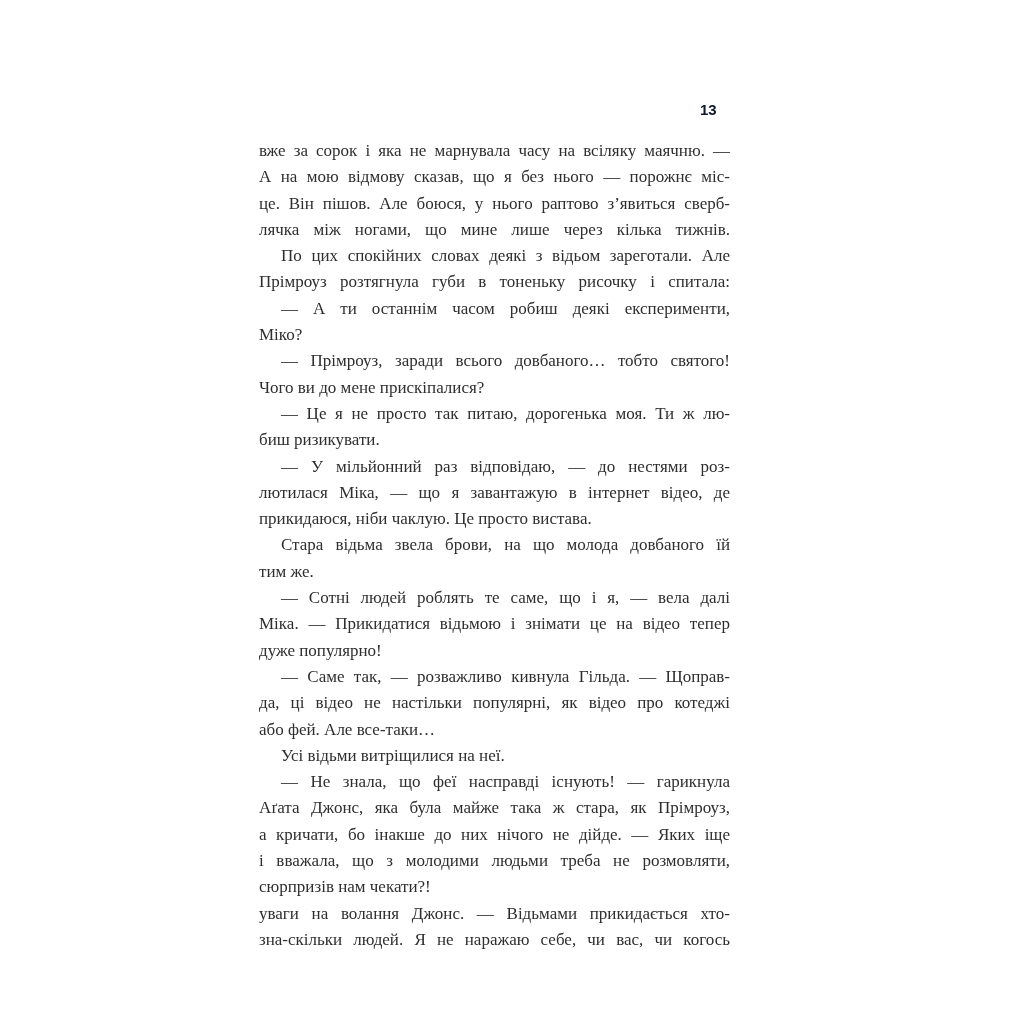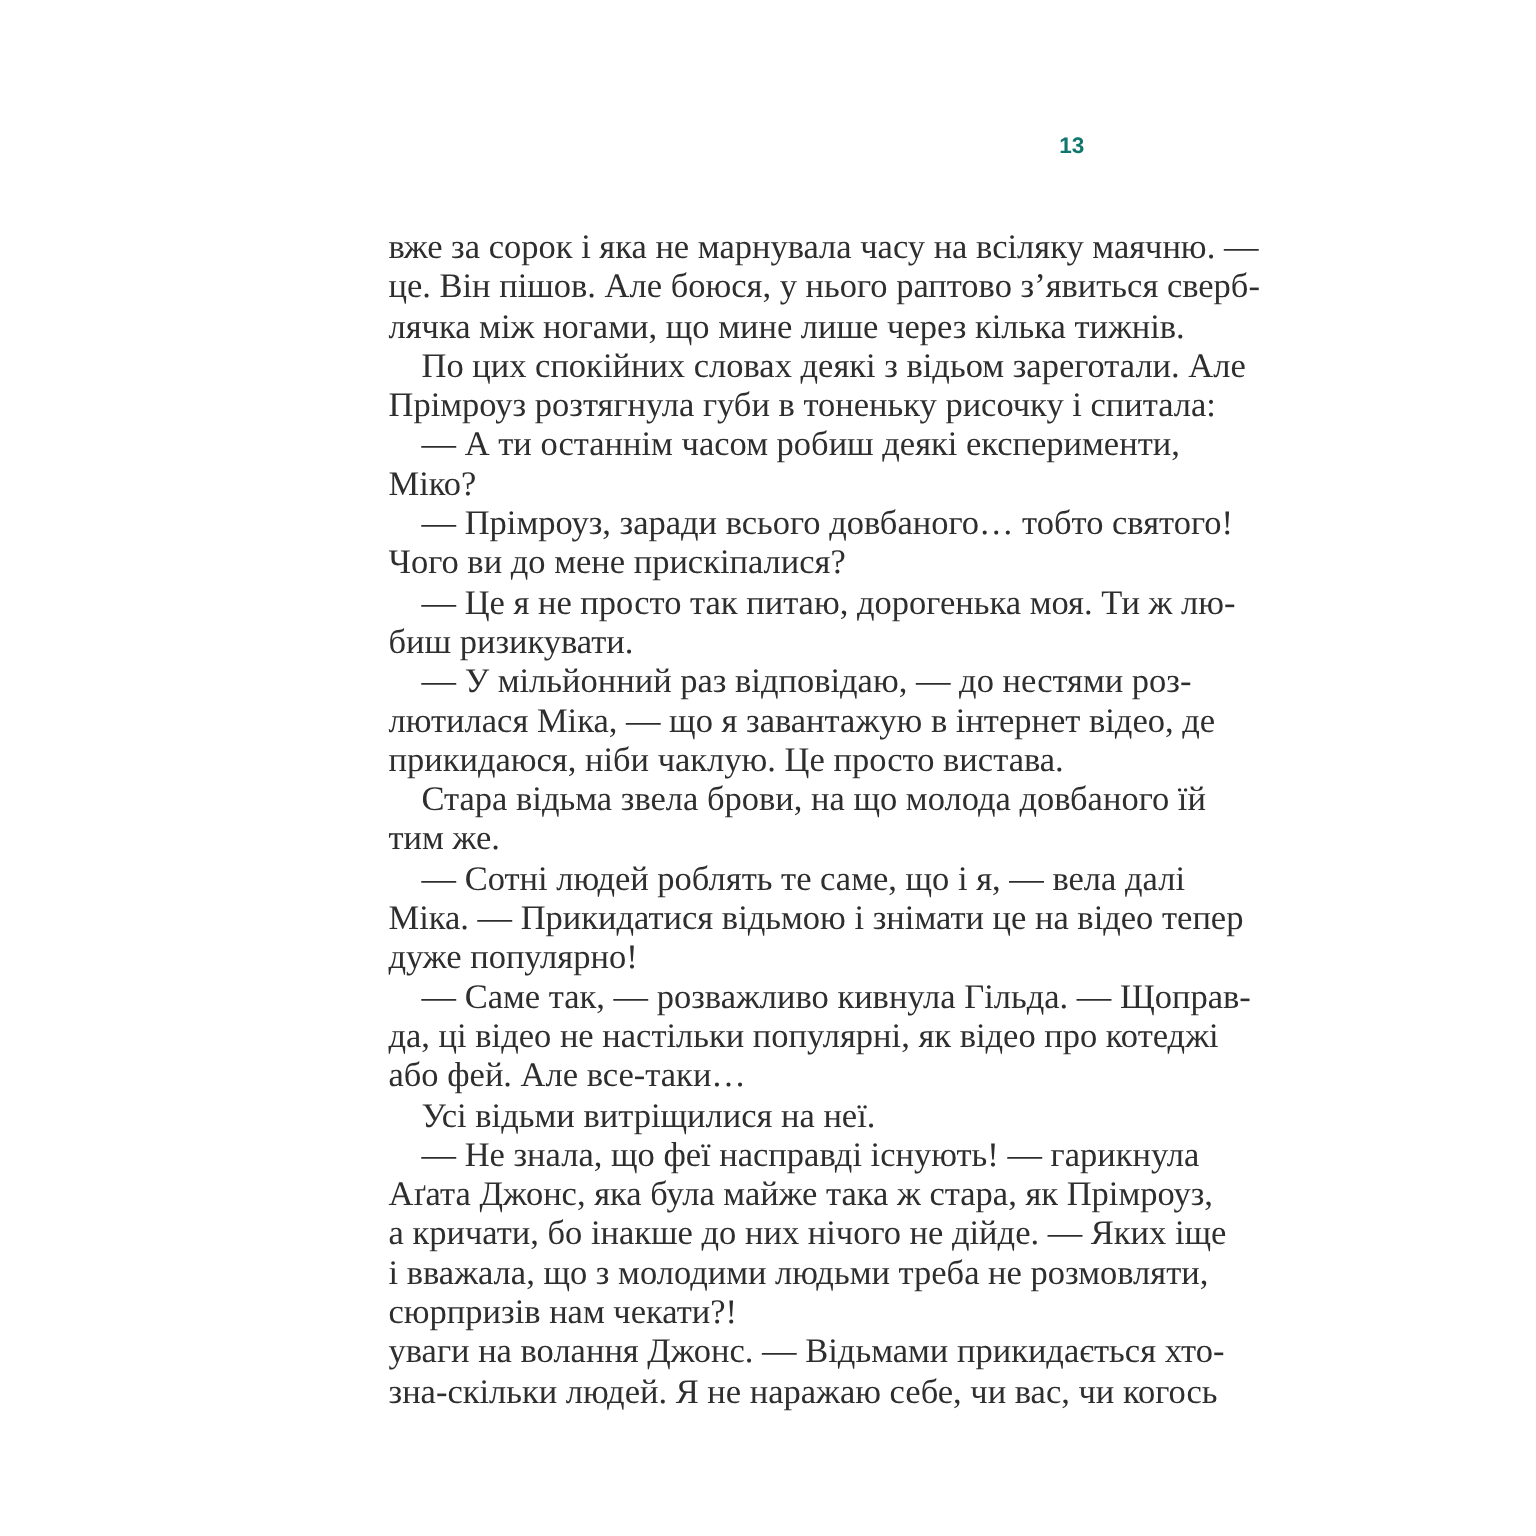--- a/index.html
+++ b/index.html
@@ -14,37 +14,37 @@
       overflow: hidden;
     }
     .page {
       position: absolute;
       left: 0; top: 0;
       width: 1024px; height: 1024px;
       background: #ffffff;
     }
     .page-number {
       position: absolute;
-      top: 88px;
+      top: 100px;
       left: 700px;
       width: 29px;
-      text-align: center;
+      text-align: left;
       font-family: "Liberation Sans", "DejaVu Sans", sans-serif;
       font-weight: bold;
       font-size: 15px;
-      color: #0f766e;
+      color: #0f172a;
       line-height: 20px;
     }
     .text-block {
       position: absolute;
-      top: 152px;
+      top: 138px;
       left: 259px;
       width: 471px;
       font-family: "Liberation Serif", "DejaVu Serif", serif;
-      font-size: 23px;
+      font-size: 17px;
       line-height: 26.3px;
       color: #2e2e2e;
     }
     .line {
       display: block;
       white-space: nowrap;
       text-align: justify;
       text-align-last: justify;
       height: 26.3px;
     }
@@ -57,20 +57,21 @@
     .seg { }
     .seg.italic { }
   </style>
 </head>
 <body>
 
 <div class="page">
   <div class="page-number">13</div>
   <div class="text-block" id="text-block">
       <span class="line"><span class="seg">вже за сорок і яка не марнувала часу на всіляку маячню. —</span></span>
+      <span class="line"><span class="seg">А на мою відмову сказав, що я без нього — порожнє міс-</span></span>
       <span class="line"><span class="seg">це. Він пішов. Але боюся, у нього раптово з’явиться сверб-</span></span>
       <span class="line"><span class="seg">лячка між ногами, що мине лише через кілька тижнів.</span></span>
       <span class="line indent"><span class="seg">По цих спокійних словах деякі з відьом зареготали. Але</span></span>
       <span class="line"><span class="seg">Прімроуз розтягнула губи в тоненьку рисочку і спитала:</span></span>
       <span class="line indent"><span class="seg">— А </span><span class="seg italic">ти</span><span class="seg"> останнім часом робиш деякі експерименти,</span></span>
       <span class="line last"><span class="seg">Міко?</span></span>
       <span class="line indent"><span class="seg">— Прімроуз, заради всього довбаного… тобто святого!</span></span>
       <span class="line last"><span class="seg">Чого ви до мене прискіпалися?</span></span>
       <span class="line indent"><span class="seg">— Це я не просто так питаю, дорогенька моя. Ти ж лю-</span></span>
       <span class="line last"><span class="seg">биш ризикувати.</span></span>

